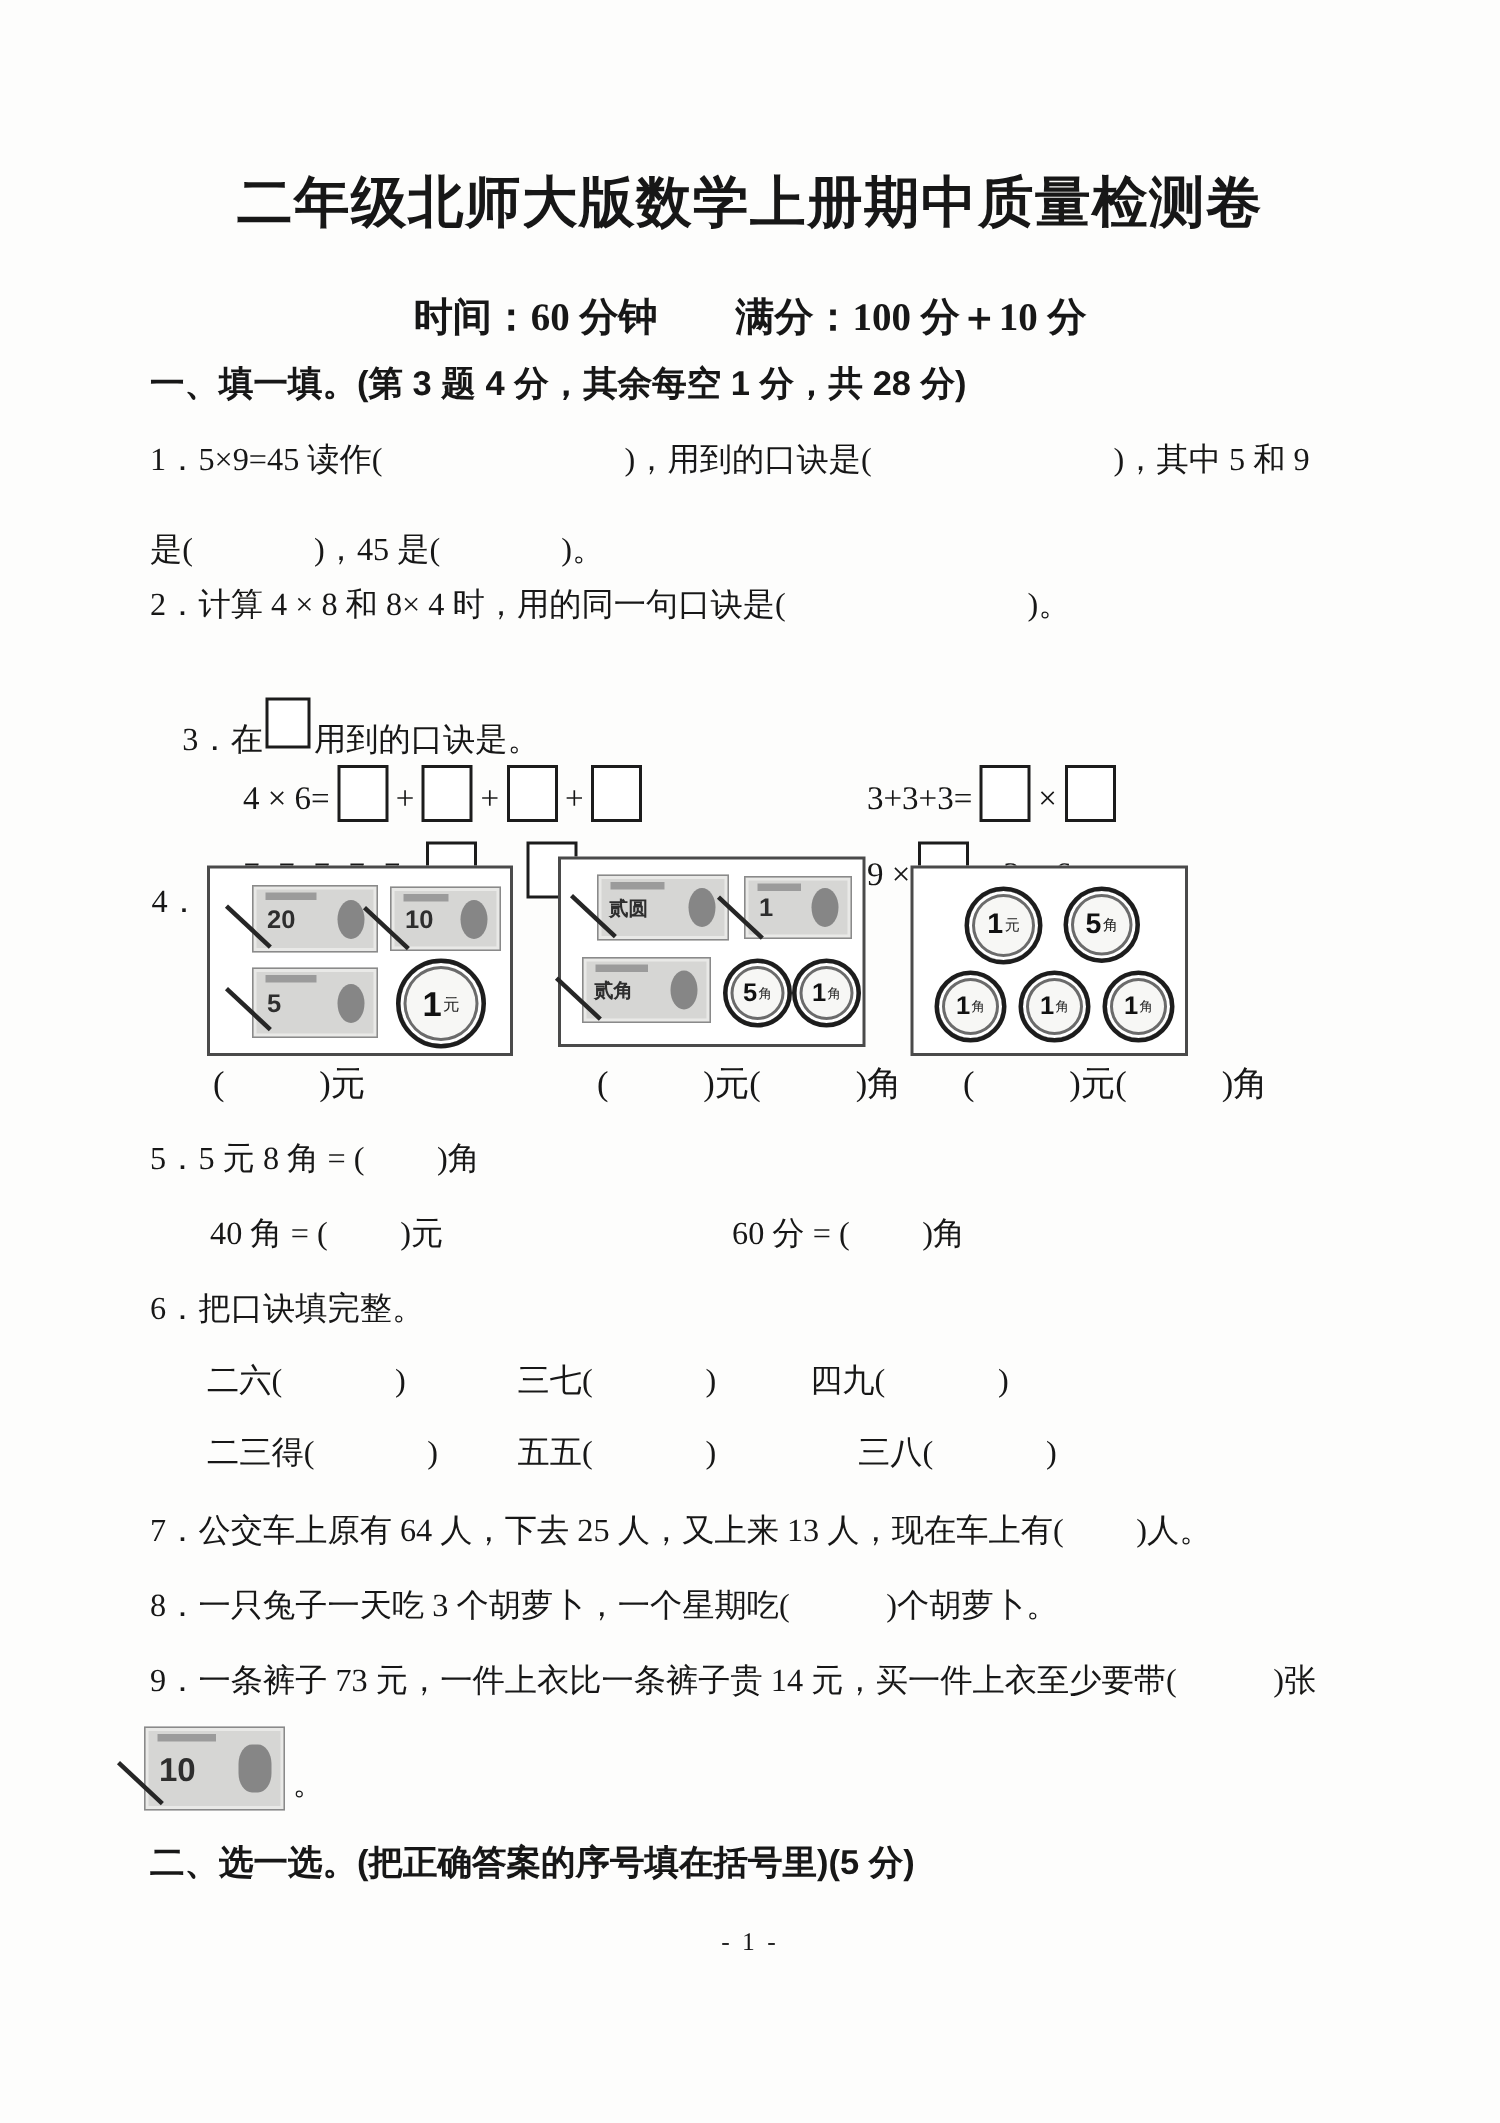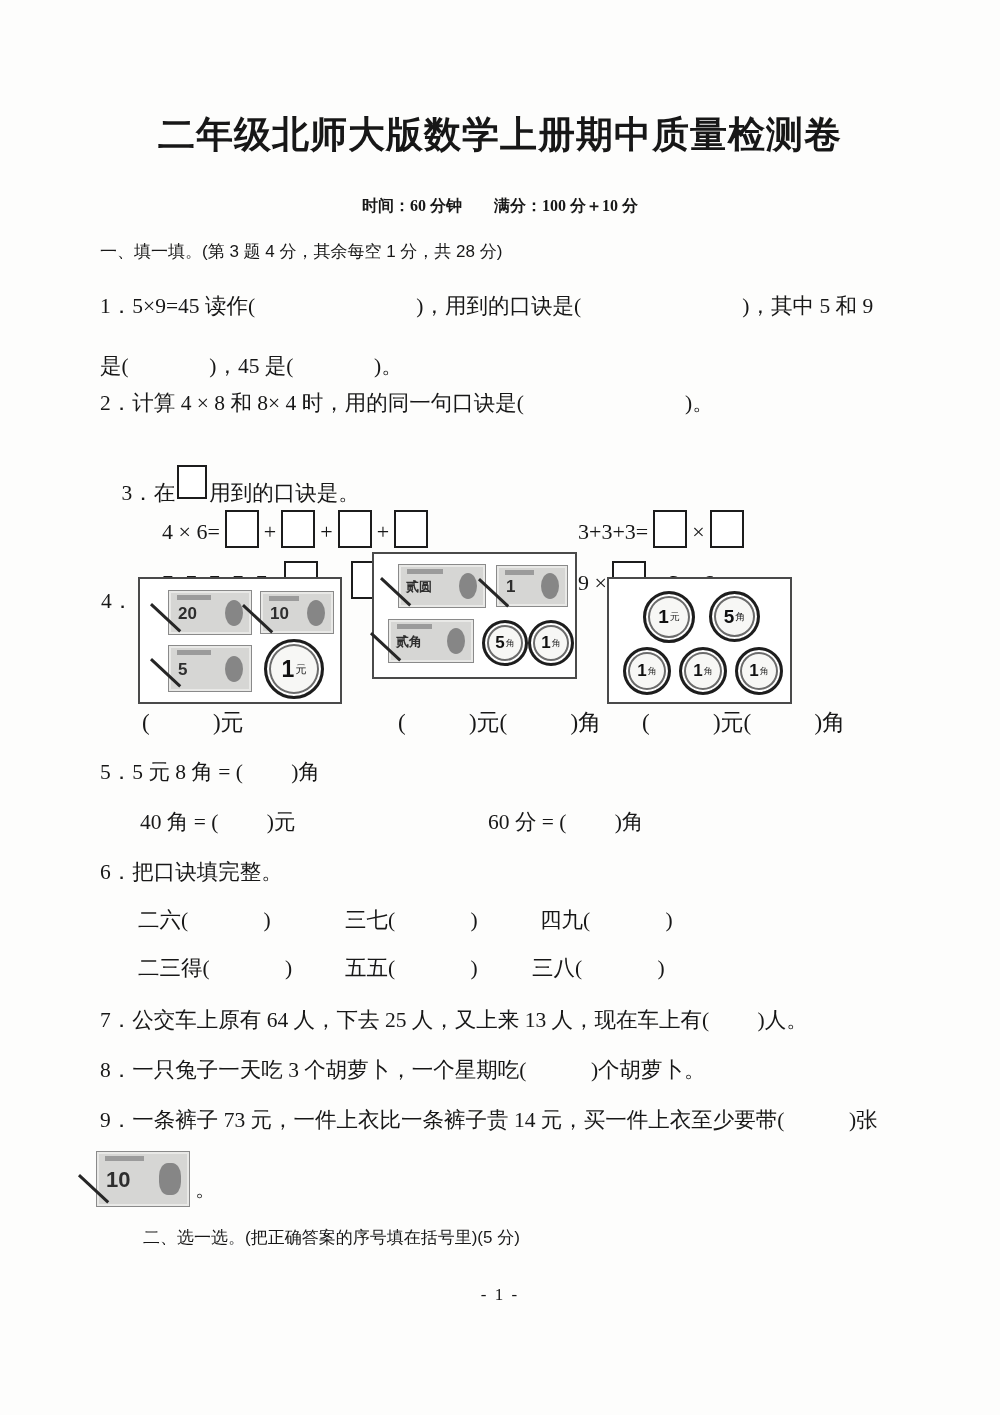--- a/index.html
+++ b/index.html
@@ -4,22 +4,22 @@
 <style>
   html,body { margin:0; padding:0; background:#ffffff; }
   .page {
     position:relative; width:1000px; height:1415px;
     background:#fdfdfc; color:#171717; overflow:hidden;
     font-family:"Liberation Serif","DejaVu Serif",serif;
   }
   .line { position:absolute; white-space:pre; font-size:21.5px; line-height:1.25; }
   .center { left:0; right:0; text-align:center; }
   .doc-title { font-family:"Liberation Sans","DejaVu Sans",sans-serif; font-weight:bold; font-size:37px; letter-spacing:1px; }
-  .subtitle  { font-weight:bold; font-size:16px; }
-  .sec-head  { font-family:"Liberation Sans","DejaVu Sans",sans-serif; font-weight:normal; font-size:17px; }
+  .subtitle  { font-weight:bold; font-size:26px; }
+  .sec-head  { font-family:"Liberation Sans","DejaVu Sans",sans-serif; font-weight:bold; font-size:23px; }
   .eqline { font-size:22px; }
   .fbox {
     display:inline-block; width:30px; height:34px; margin:0 5px;
     border:2px solid #1c1c1c; background:#fff; vertical-align:-9px;
   }
   .fbox-sm { width:26px; height:30px; vertical-align:1px; margin:0 2px; }
   
   .money-box { position:absolute; border:2px solid #4a4a4a; background:#fff; }
   
   .note { position:absolute; background:#d6d6d4; border:1px solid #8a8a8a; box-shadow:inset 0 0 0 2px #e9e9e7; }
@@ -98,21 +98,21 @@
       <div class="nstrip"></div>
       <span class="nval">5</span>
       <div class="portrait"></div>
     </div>
     <div class="coin coin-lg" style="left:124px; top:60px; width:54px; height:54px;">
       <span class="cval">1</span>
         <span class="cunit">元</span>
     </div>
   </div>
 
-  <div class="money-box" style="left:372px; top:552px; width:201px; height:123px;">
+  <div class="money-box" style="left:372px; top:571px; width:201px; height:123px;">
     <div class="note" style="left:24px; top:10px; width:86px; height:42px;">
       <div class="slash"></div>
       <div class="nstrip"></div>
       <span class="nval nval-cn">贰圆</span>
       <div class="portrait"></div>
     </div>
     <div class="note" style="left:122px; top:11px; width:70px; height:40px;">
       <div class="slash"></div>
       <div class="nstrip"></div>
       <span class="nval">1</span>
@@ -164,31 +164,31 @@
   <div class="line" style="left:100px; top:759px;">5．5 元 8 角 = (         )角</div>
   <div class="line" style="left:140px; top:809px;">40 角 = (         )元</div>
   <div class="line" style="left:488px; top:809px;">60 分 = (         )角</div>
 
   <div class="line" style="left:100px; top:859px;">6．把口诀填完整。</div>
   <div class="line" style="left:138px; top:907px;">二六(              )</div>
   <div class="line" style="left:345px; top:907px;">三七(              )</div>
   <div class="line" style="left:540px; top:907px;">四九(              )</div>
   <div class="line" style="left:138px; top:955px;">二三得(              )</div>
   <div class="line" style="left:345px; top:955px;">五五(              )</div>
-  <div class="line" style="left:532px; top:955px;">三八(              )</div>
+  <div class="line" style="left:572px; top:955px;">三八(              )</div>
 
   <div class="line" style="left:100px; top:1007px;">7．公交车上原有 64 人，下去 25 人，又上来 13 人，现在车上有(         )人。</div>
   <div class="line" style="left:100px; top:1057px;">8．一只兔子一天吃 3 个胡萝卜，一个星期吃(            )个胡萝卜。</div>
   <div class="line" style="left:100px; top:1107px;">9．一条裤子 73 元，一件上衣比一条裤子贵 14 元，买一件上衣至少要带(            )张</div>
 
   <div class="note" style="left:96px; top:1151px; width:92px; height:54px;">
     <div class="slash" style="top:22px;"></div>
     <div class="nstrip"></div>
     <span class="nval" style="font-size:22px;">10</span>
     <div class="portrait" style="width:22px; height:32px;"></div>
   </div>
   <div class="line" style="left:195px; top:1176px;">。</div>
 
-  <div class="line sec-head" style="left:100px; top:1227px;margin-left:43px;">二、选一选。(把正确答案的序号填在括号里)(5 分)</div>
+  <div class="line sec-head" style="left:100px; top:1227px;">二、选一选。(把正确答案的序号填在括号里)(5 分)</div>
 
   <div class="line center pageno" style="top:1284px;">- 1 -</div>
 
 </div>
 
 </body></html>

